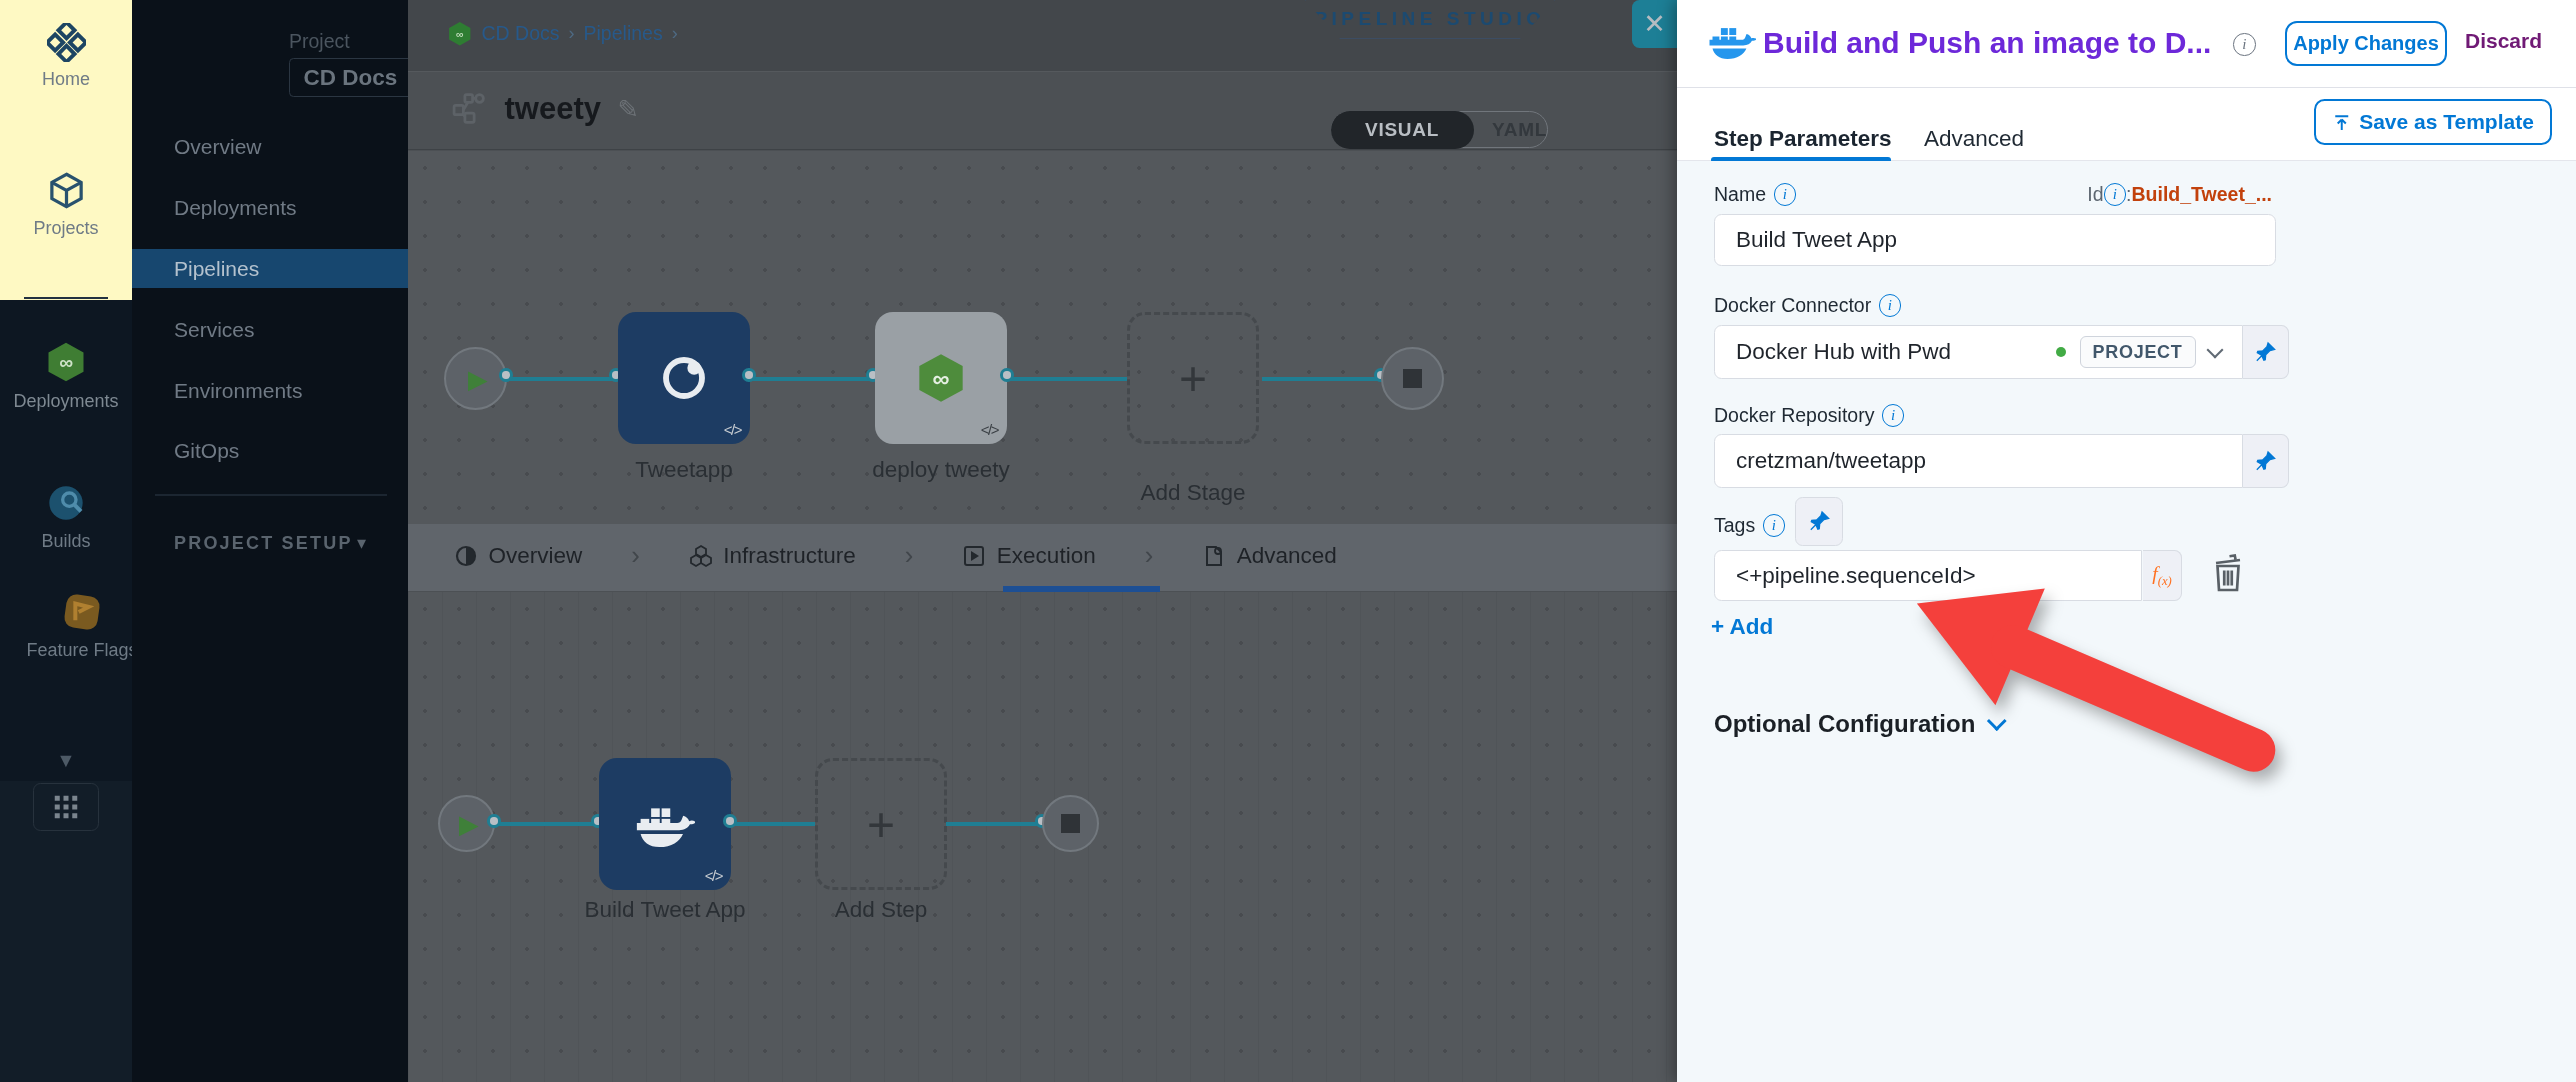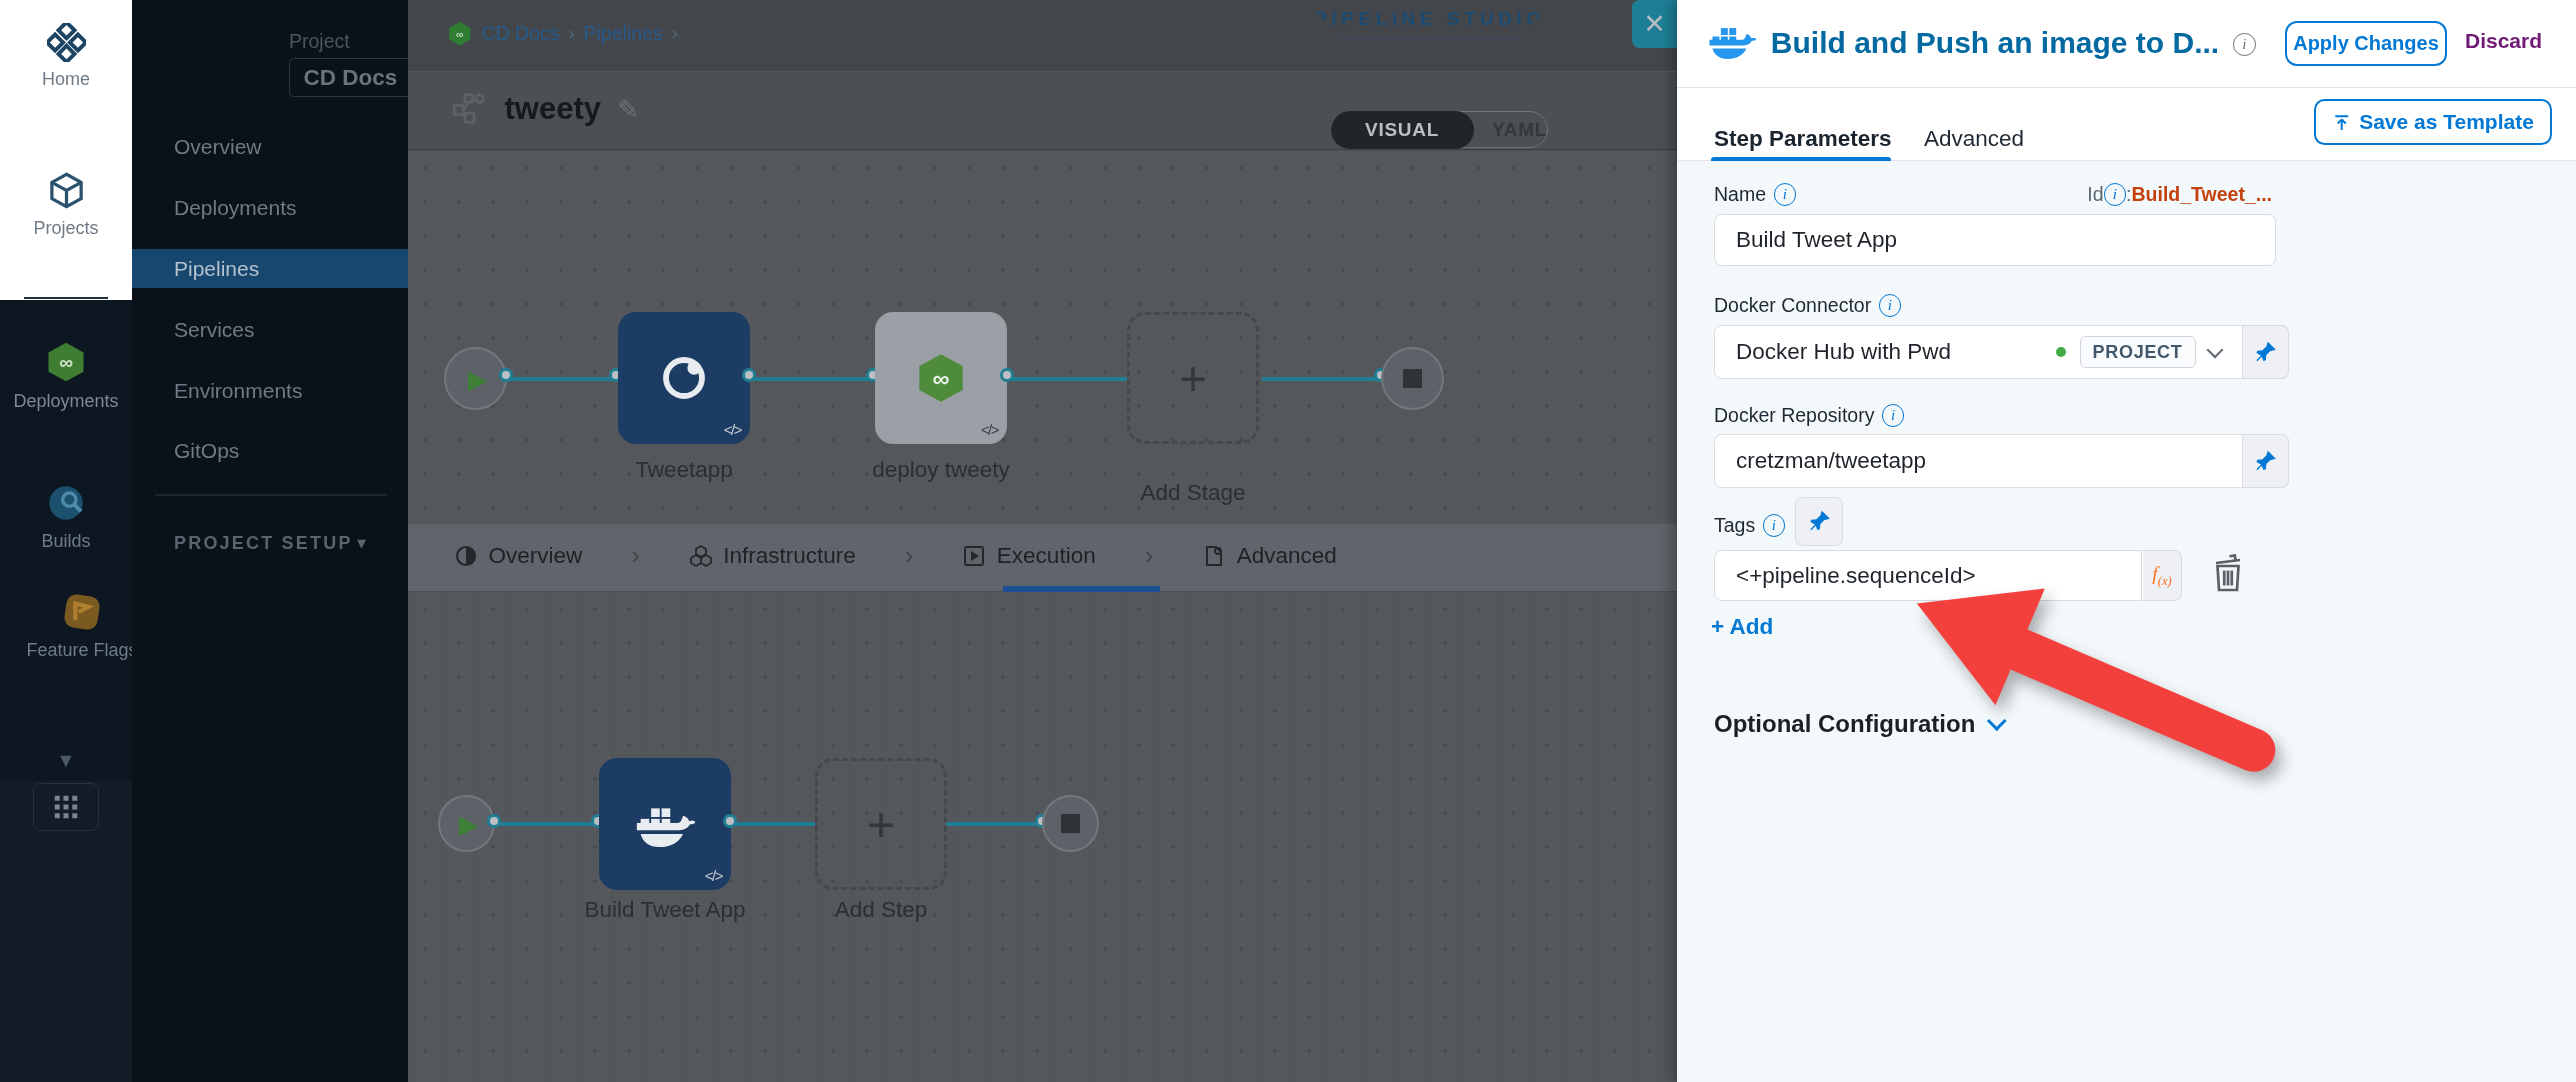--- a/index.html
+++ b/index.html
@@ -2,21 +2,21 @@
 <html style="font-size:12px"><head>
 <meta charset="utf-8">
 <style>
   * { margin:0; padding:0; box-sizing:border-box; }
   html,body { width:2576px; height:1083px; overflow:hidden; background:#54585c;
     font-family:"Liberation Sans", sans-serif; }
   .abs { position:absolute; }
   #screen { position:relative; width:2576px; height:1083px; }
 
   
-  #rail { left:0; top:0; width:132px; height:1083px; background:#ffffff; }
+  #rail { left:0; top:0; width:132px; height:1083px; background:#fef9c3; }
   #rail .sec2 { left:0; top:300px; width:132px; height:482px; background:#0d1722; }
   #rail .sec3 { left:0; top:781px; width:132px; height:302px; background:#121d28; }
   .rail-item { width:132px; text-align:center; color:#6f7b86; font-size:18px; }
   .rail-item .ric { display:block; margin:0 auto 7.5px auto; }
   .rail-div { left:24px; width:84px; height:1.5px; background:#223140; }
   .rail-chev { color:#4d5a66; font-size:19.5px; text-align:center; width:132px; }
   .grid-btn { left:33px; top:783px; width:66px; height:48px; border:1.5px solid #27323d;
     border-radius:7.5px; display:flex; align-items:center; justify-content:center; }
 
   
@@ -81,22 +81,22 @@
   #tab-underline { left:595px; top:586px; width:157px; height:6px; background:#1d4f94; }
 
   
   #close-x { left:1632px; top:0; width:45px; height:48px; background:#1d7f96;
     border:none; border-radius:7.5px 0 0 7.5px; color:#b6bcc1; font-size:27px; cursor:pointer; }
 
   
   #panel { left:1677px; top:0; width:899px; height:1083px; background:#ffffff;
     box-shadow:-4.5px 0 15px rgba(0,0,0,0.35); }
   #p-header { left:0; top:0; width:899px; height:88px; background:#fff; border-bottom:1.5px solid #dfe1e8; }
-  #p-title { left:86px; top:25.5px; width:464px; font-size:30px; font-weight:bold; color:#0369a1;
-    white-space:nowrap;text-align:center; }
+  #p-title { left:86px; top:25.5px; width:464px; font-size:30px; font-weight:bold; color:#6d28d9;
+    white-space:nowrap; }
   .info { display:inline-flex; width:22.5px; height:22.5px; border:1.5px solid #0278d5; border-radius:50%;
     color:#0278d5; font-size:15px; align-items:center; justify-content:center; font-style:italic;
     font-family:"Liberation Serif", serif; }
   .info.gray { border-color:#6b7480; color:#6b7480; }
   #apply-btn { left:608px; top:21px; width:162px; height:45px; border:2.2px solid #0278d5; border-radius:12px;
     background:#fff; color:#0278d5; font-size:20px; font-weight:bold; cursor:pointer; }
   #discard-btn { left:788px; top:28.5px; background:none; border:none; color:#701a75;
     font-size:21px; font-weight:bold; cursor:pointer; }
   #p-tabs { left:0; top:88px; width:899px; height:73px; background:#fff; border-bottom:1.5px solid #e4e6ec; }
   .p-tab { top:126px; font-size:22.5px; color:#1f2933; }

